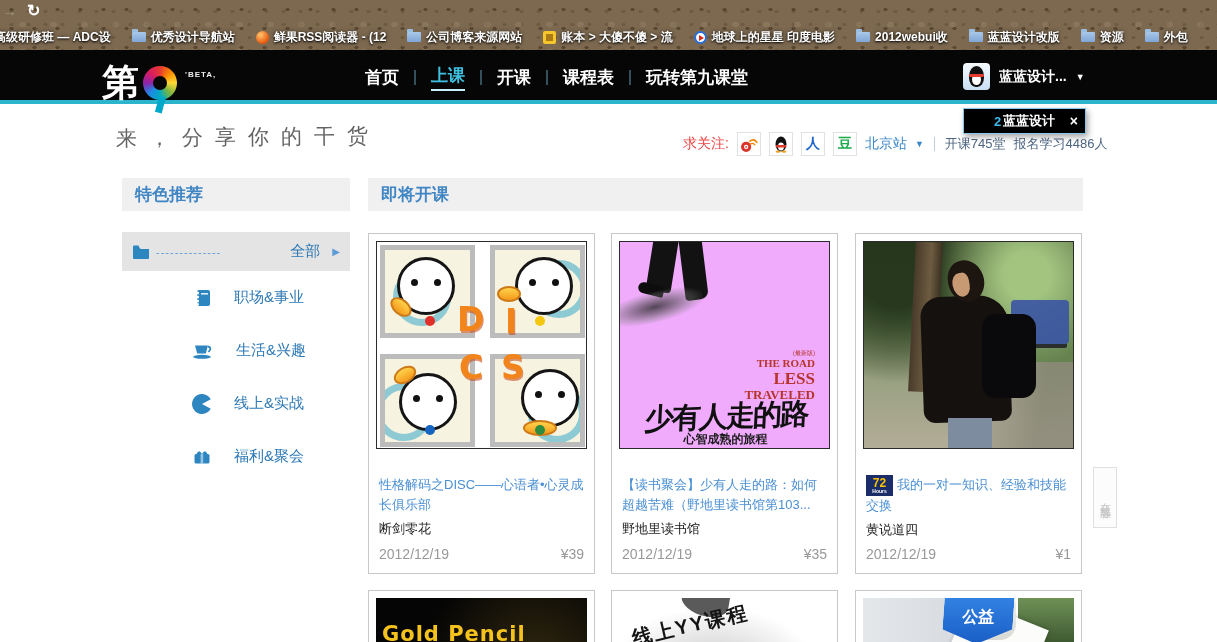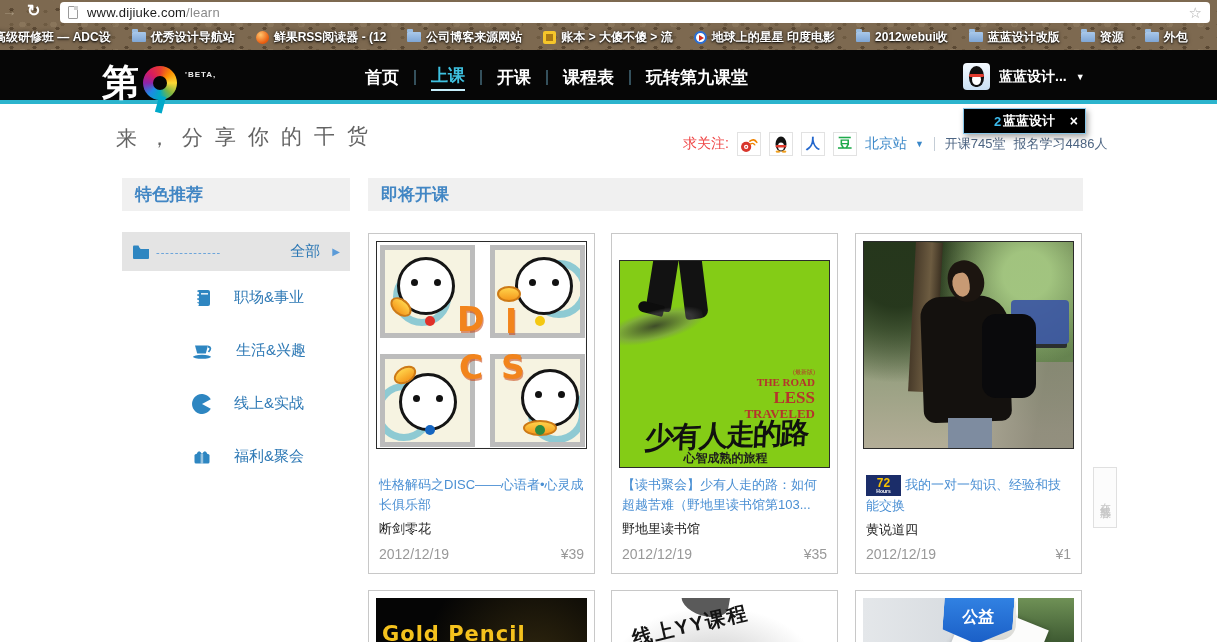--- a/index.html
+++ b/index.html
@@ -112,21 +112,21 @@
   .card { position:absolute; top:233px; width:227px; height:341px; background:#fff;
     border:1px solid #c8c8c8; cursor:pointer; }
   .c1 { left:368px; } .c2 { left:611px; } .c3 { left:855px; }
   .thumb { position:absolute; left:7px; top:7px; width:211px; height:208px; overflow:hidden;
     border:1px solid #2b2b2b; }
   .card-body { position:absolute; left:10px; top:241px; width:206px; }
   .card-title { font-size:13px; line-height:20px; color:#4a8fd3; }
   .card-author { font-size:13px; color:#222; margin-top:5px; }
   .card-foot { position:absolute; left:10px; right:10px; bottom:11px; display:flex;
     justify-content:space-between; color:#999; font-size:14px; }
-  .badge72 { display:inline-block; vertical-align:-4px; width:35px; height:21px; background:#1b2d69;
+  .badge72 { display:inline-block; vertical-align:-4px; width:27px; height:21px; background:#1b2d69;
     text-align:center; margin-right:4px; line-height:1; padding-top:2px; }
   .badge72 .b1 { display:block; color:#f7c200; font-size:12px; font-weight:bold; }
   .badge72 .b2 { display:block; color:#fff; font-size:5px; font-weight:bold; }
 
   
   .t-disc { background:#fff; position:relative; }
   .dsq { position:absolute; width:95px; height:93px; background:#f6f3e1; border:5px solid #bcbcbc; overflow:hidden; }
   .q1{left:3px;top:3px} .q2{left:113px;top:3px} .q3{left:3px;top:112px} .q4{left:113px;top:112px}
   .ring { position:absolute; width:58px; height:58px; border:7px solid rgba(57,168,201,.55); border-radius:50%; }
   .q1 .ring{left:8px;top:18px} .q2 .ring{right:-8px;top:10px} .q3 .ring{left:-10px;top:24px} .q4 .ring{right:-6px;top:26px}
@@ -140,21 +140,21 @@
     border:2px solid #cd7a16; border-radius:50%; }
   .q1 .hand{left:4px;bottom:18px;transform:rotate(40deg)} .q2 .hand{left:2px;top:36px}
   .q3 .hand{left:8px;top:8px;transform:rotate(-30deg)} .q4 .hand{left:28px;bottom:6px;width:34px}
   .neckdot { position:absolute; width:10px; height:10px; border-radius:50%; bottom:7px; left:40px; }
   .nd-red{background:#e03028} .nd-yel{background:#f4c812} .nd-blu{background:#1565c0} .nd-grn{background:#2e8b40}
   .dl { position:absolute; font-size:33px; font-weight:bold; color:#f2841c;
     text-shadow:1px 2px 0 rgba(197,62,12,.55); font-family:"DejaVu Sans", sans-serif; }
   .dlD{left:80px;top:58px} .dlI{left:128px;top:60px} .dlC{left:82px;top:106px} .dlS{left:124px;top:106px}
 
   
-  .t-road { background:#84cc16; position:relative;margin-top:19px; }
+  .t-road { background:#f0abfc; position:relative; }
   .leg { position:absolute; background:#121212; }
   .legA { left:30px; top:-8px; width:25px; height:58px; transform:rotate(9deg); border-radius:0 0 4px 8px; }
   .legB { left:62px; top:-6px; width:23px; height:64px; transform:rotate(-7deg); border-radius:0 0 8px 4px; }
   .footA { position:absolute; left:18px; top:42px; width:26px; height:11px; background:#0d0d0d;
     border-radius:6px 2px 2px 6px; transform:rotate(14deg); }
   .lshadow { position:absolute; left:-14px; top:50px; width:98px; height:30px;
     background:radial-gradient(ellipse, rgba(45,45,45,.8), rgba(120,120,120,.35) 55%, transparent 75%);
     transform:rotate(-14deg); }
   .road-eng { position:absolute; right:14px; top:108px; text-align:right; color:#b5342c;
     font-family:"Liberation Serif", serif; line-height:1.12; }
@@ -222,25 +222,20 @@
     display:flex; align-items:center; justify-content:center; cursor:pointer;
     writing-mode:vertical-rl; text-orientation:upright; letter-spacing:2px; }
 </style>
 </head>
 <body>
 
 <div class="chrome">
   <div class="nav-btns">
     <span class="btn-fwd">→</span>
     <span class="btn-reload">↻</span>
-  </div>
-  <div class="urlbar">
-    <span class="ic-doc"></span>
-    <span class="url-text"><b style="font-weight:normal">www.dijiuke.com</b><span class="path">/learn</span></span>
-    <span class="star">☆</span>
   </div>
   <div class="bm-bar">
     <span class="bm">
         <span>高级研修班 — ADC设</span>
       </span>
     <span class="bm">
         <i class="ic-folder"></i>
         <span>优秀设计导航站</span>
       </span>
     <span class="bm">

